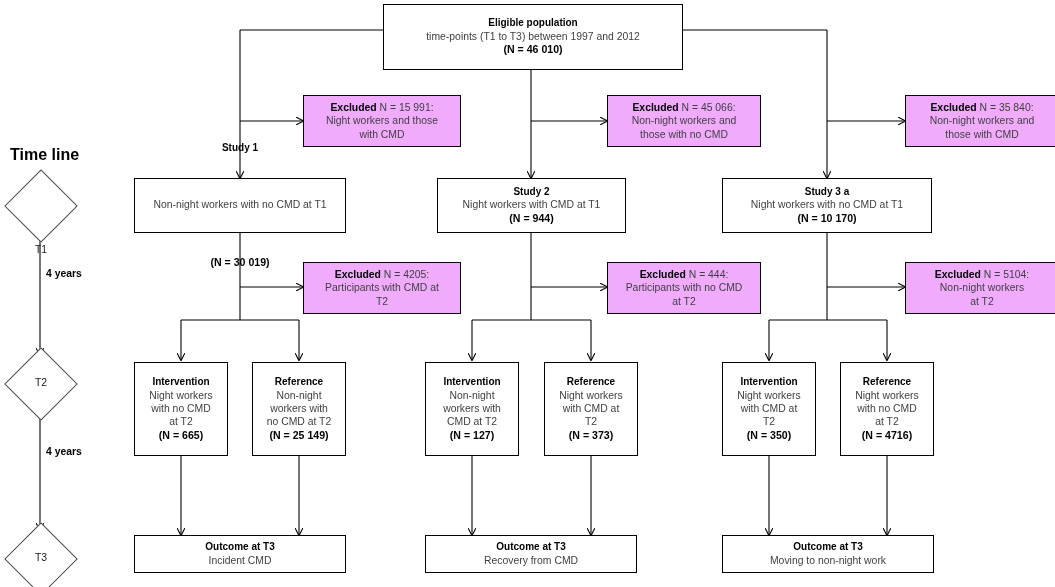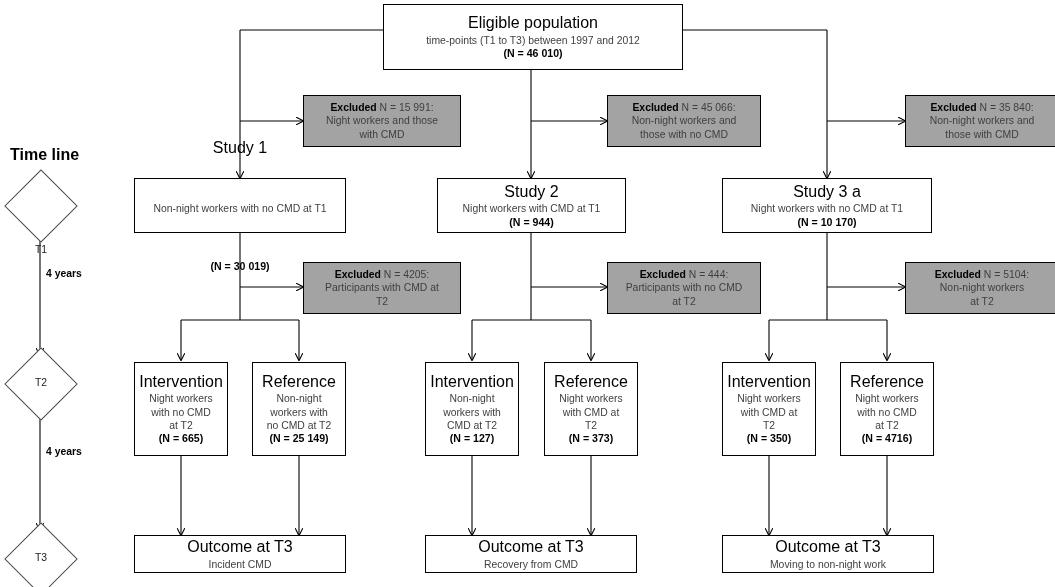--- a/index.html
+++ b/index.html
@@ -28,25 +28,25 @@
     display:flex;
     flex-direction:column;
     align-items:center;
     justify-content:center;
     text-align:center;
     color:#3f3f3f;
     font-size:10.4px;
     line-height:1.28;
     padding:3px 5px;
   }
-  .box.shaded{ background:#a3a3a3; }
+  .box.shaded{ background:#f0abfc; }
   .box .ttl{
-    font-weight:normal;
-    color:#000000;
-    font-size:16px;
+    font-weight:bold;
+    color:#000000;
+    font-size:10px;
   }
   .box .ttl-inline{
     font-weight:bold;
     color:#000000;
   }
   .box .ln{ display:block; white-space:nowrap;}
   .box .num{
     font-weight:bold;
     color:#000000;
     font-size:10.6px;

